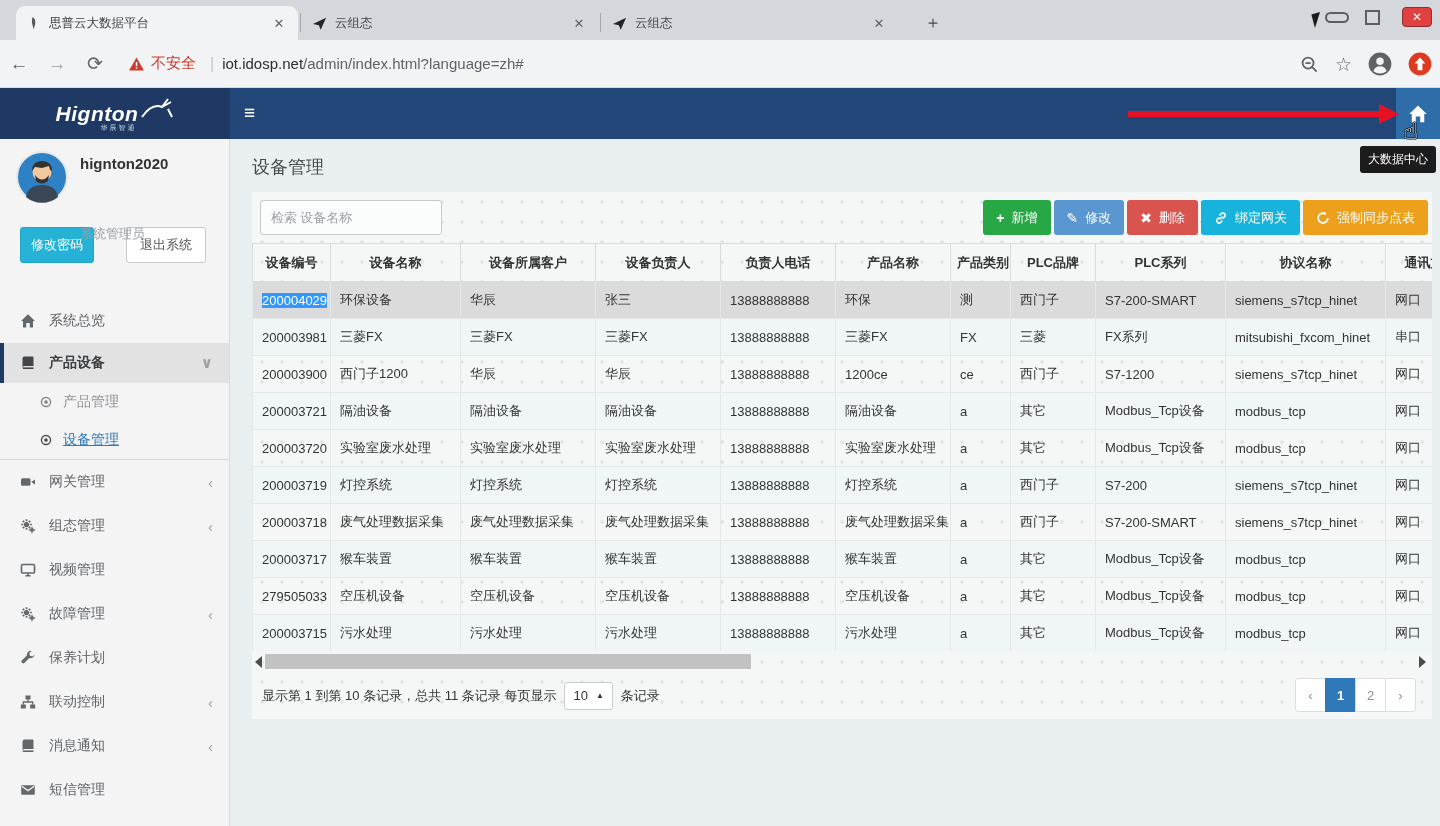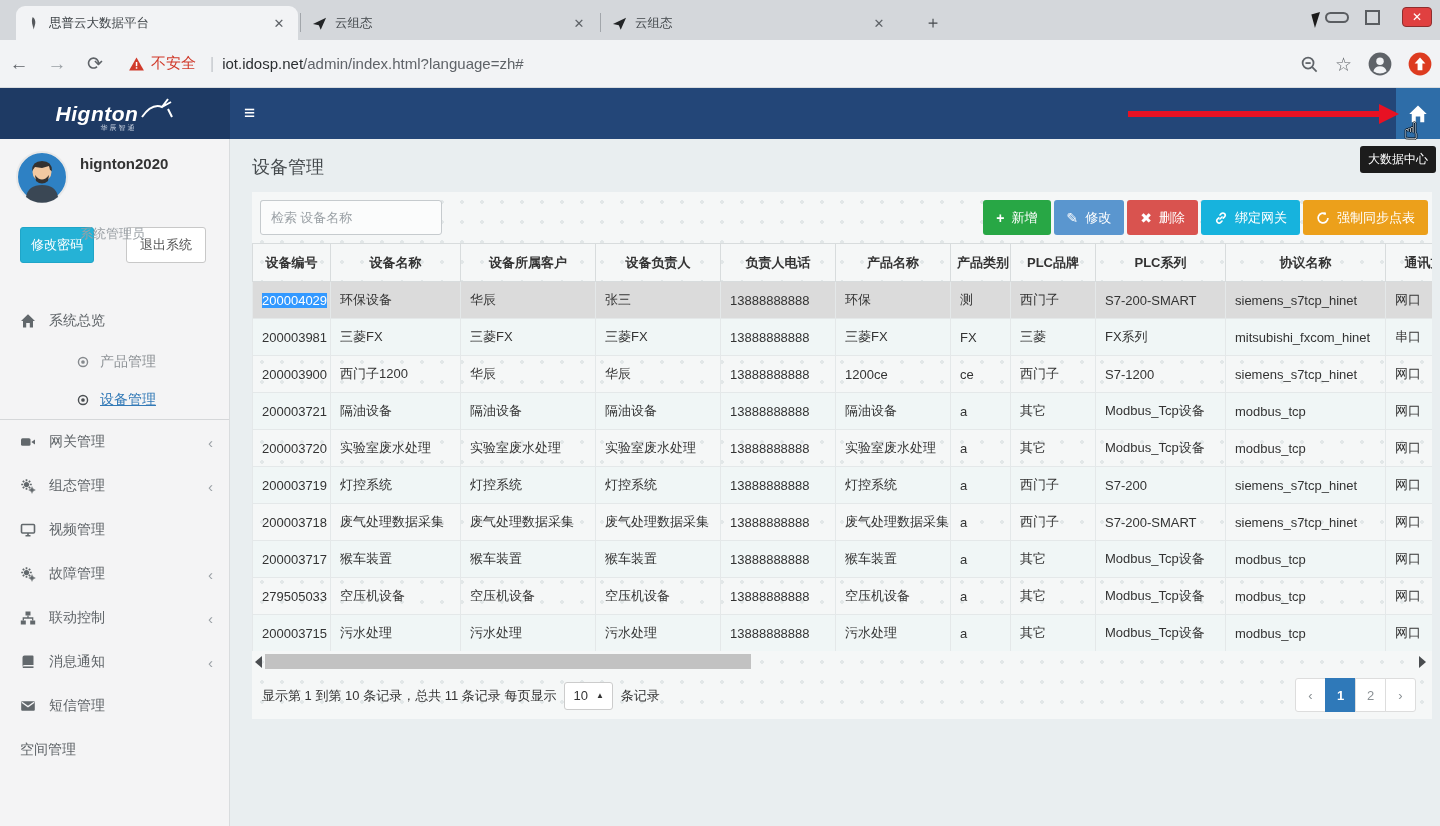--- a/index.html
+++ b/index.html
@@ -52,21 +52,21 @@
   .ubtns { display:flex; gap:32px; padding:24px 0 14px 20px; }
   .btn-cyan { background:#25b2d6; color:#fff; border:1px solid #1fa5c8; font-size:13px; padding:8px 10px; border-radius:3px; }
   .btn-plain { background:#fff; color:#555; border:1px solid #c8c8c8; font-size:13px; padding:8px 13px; border-radius:3px; }
   .menu { margin-top:22px; }
   .mi { height:44px; display:flex; align-items:center; padding:0 16px 0 20px; color:#5f6468; font-size:14px; position:relative; }
   .mi .ic { width:17px; margin-right:12px; }
   .mi .lbl { flex:1; }
   .mi .chev { color:#9aa0a5; font-size:15px; }
   .mi.parent-active { background:#e2e2e2; border-left:4px solid #1e3a64; padding-left:16px; height:40px; color:#3b3f42; font-weight:bold; }
   .submenu { border-bottom:1px solid #d5d7d9; }
-  .smi { height:38px; display:flex; align-items:center; padding-left:76px; font-size:14px; color:#8d9296; }
+  .smi { height:38px; display:flex; align-items:center; padding-left:39px; font-size:14px; color:#8d9296; }
   .smi .ic { width:14px; margin-right:10px; }
   .smi.active { color:#337ab7; }
   .smi.active .lbl { text-decoration:underline; color:#337ab7; }
 
   
   .content { position:absolute; left:230px; top:139px; right:0; bottom:0; background:#e9eef0; overflow:hidden; }
   .pagetitle { position:absolute; left:22px; top:16px; font-size:18px; color:#454a4d; }
   .card { position:absolute; left:22px; top:53px; width:1180px; height:527px;
           background-color:#f5f7f7;
           background-image:radial-gradient(circle,#e2e7e8 1.7px,transparent 2px);
@@ -227,20 +227,30 @@
 
   <div class="menu">
     <div class="mi">
       <span class="ic">
           <svg width="16" height="16" viewBox="0 0 16 16">
             <path fill="#62686c" d="M8 1.2 15 8h-2v6.5H9.8V10H6.2v4.5H3V8H1z"></path>
           </svg>
         </span>
       <span class="lbl">系统总览</span>
     </div>
+    <div class="mi parent-active">
+      <span class="ic">
+          <svg width="16" height="16" viewBox="0 0 16 16">
+            <path fill="#43474a" d="M4.5 1.5h8a1 1 0 0 1 1 1V11h-9a2 2 0 0 0-2 2V3.5a2 2 0 0 1 2-2z"></path>
+            <path d="M2.8 13.2h10.7" stroke="#43474a" stroke-width="1.6" fill="none"></path>
+          </svg>
+        </span>
+      <span class="lbl">产品设备</span>
+      <span class="chev">∨</span>
+    </div>
     <div class="submenu">
       <div class="smi">
         <span class="ic">
             <svg width="14" height="14" viewBox="0 0 16 16">
               <circle cx="8" cy="8" r="5.2" fill="none" stroke="#85898d" stroke-width="1.6"></circle>
               <circle cx="8" cy="8" r="2.1" fill="#85898d"></circle>
             </svg>
           </span>
         <span class="lbl">产品管理</span>
       </div>
@@ -297,20 +307,28 @@
               <path d="M6.5 1.2v2M6.5 9.8v2M1.2 6.5h2M9.8 6.5h2M2.8 2.8l1.4 1.4M8.8 8.8l1.4 1.4M10.2 2.8 8.8 4.2M4.2 8.8l-1.4 1.4"></path>
             </g>
             <circle cx="12" cy="12" r="2" fill="#62686c"></circle>
             <g stroke="#62686c" stroke-width="1.4">
               <path d="M12 8.8v1M12 14.2v1M8.8 12h1M14.2 12h1"></path>
             </g>
           </svg>
         </span>
       <span class="lbl">故障管理</span>
       <span class="chev">‹</span>
+    </div>
+    <div class="mi">
+      <span class="ic">
+          <svg width="16" height="16" viewBox="0 0 16 16">
+            <path fill="#62686c" d="M14.6 4.3a3.9 3.9 0 0 1-5.2 3.6l-4.6 4.6a1.8 1.8 0 1 1-2.5-2.5l4.6-4.6A3.9 3.9 0 0 1 11.5.9L9.2 3.2l.8 2.6 2.6.8 2.3-2.3z"></path>
+          </svg>
+        </span>
+      <span class="lbl">保养计划</span>
     </div>
     <div class="mi">
       <span class="ic">
           <svg width="16" height="16" viewBox="0 0 16 16">
             <g fill="#62686c">
               <rect x="5.5" y="1.5" width="5" height="4"></rect>
               <rect x="0.8" y="10.5" width="5" height="4"></rect>
               <rect x="10.2" y="10.5" width="5" height="4"></rect>
             </g>
             <path d="M8 5.5v2.5M3.3 10.5V8h9.4v2.5" stroke="#62686c" stroke-width="1.3" fill="none"></path>

